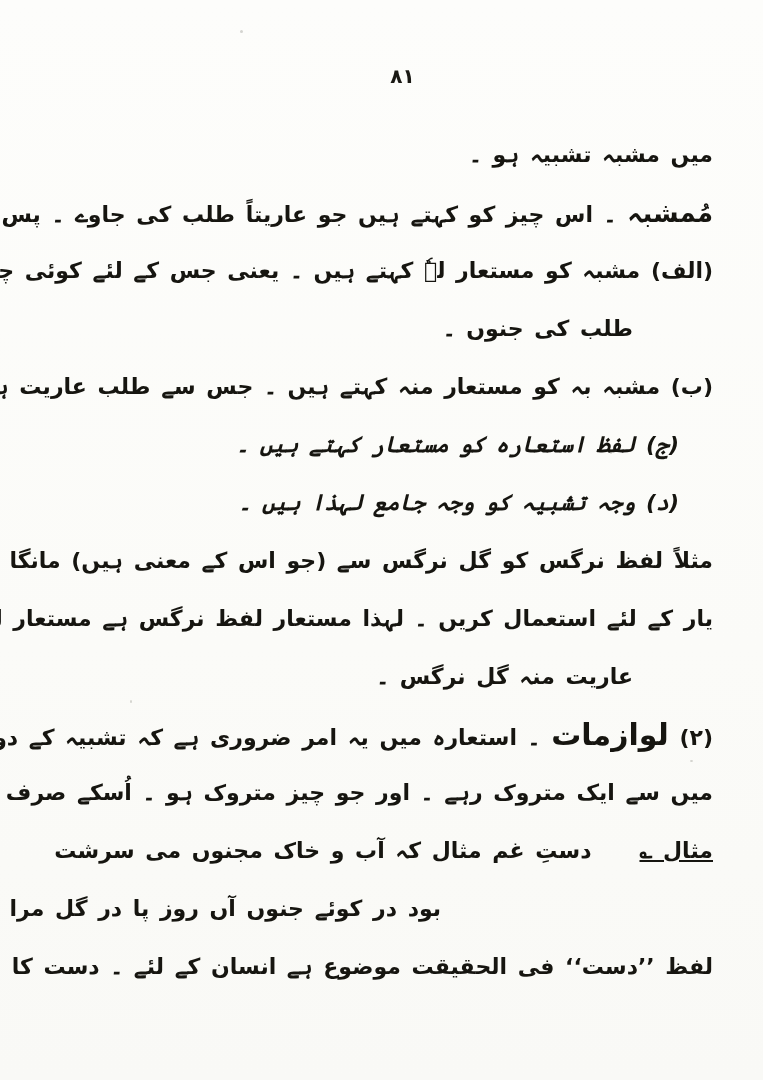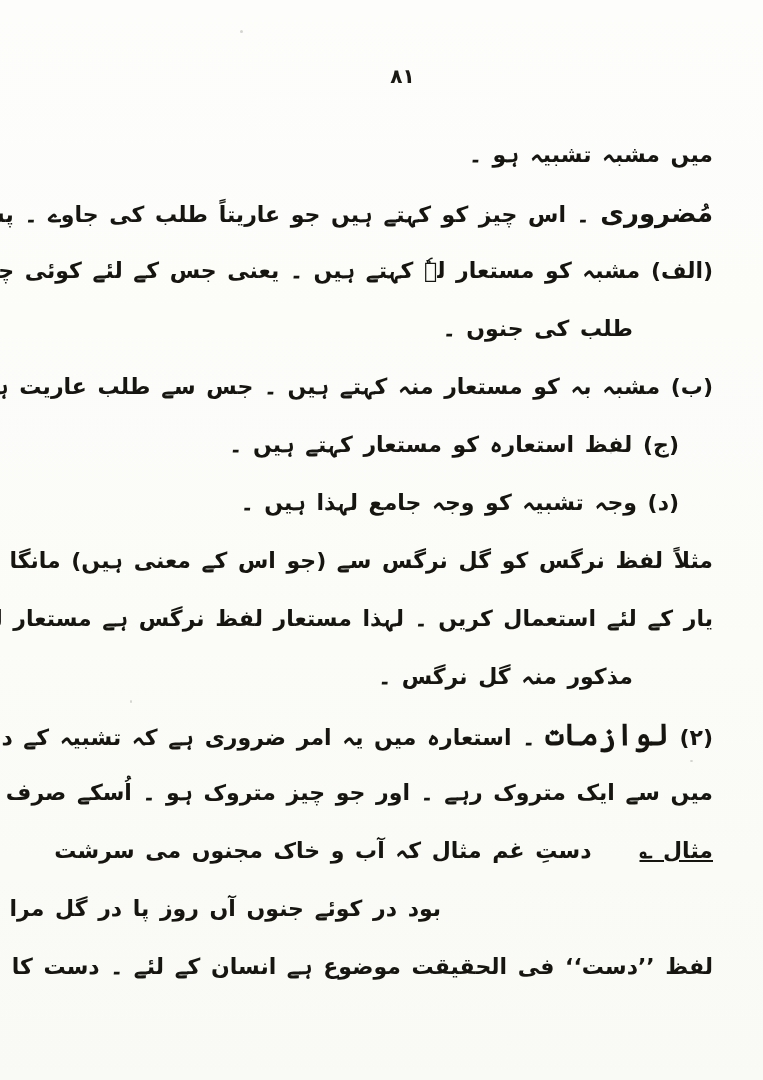--- a/index.html
+++ b/index.html
@@ -38,28 +38,27 @@
     height: 58px;
     white-space: nowrap;
     text-align: right;
     word-spacing: 3px;
     color: #161510;
   }
   .lead-word {
     font-size: 26px;
     font-weight: 800;
   }
-  .indent-sm { padding-right: 34px; }
+  .indent-sm { padding-right: 34px; font-style: italic; }
   .indent-md { padding-right: 80px; }
   .hemistich-2 { padding-right: 272px; }
   .section-keyword {
     font-size: 30px;
     font-weight: 900;
     letter-spacing: 0.5px;
-    font-family: Liberation Serif, serif;
   }
   .verse-line {
     display: flex;
     align-items: baseline;
     gap: 48px;
   }
   .verse-label { font-weight: 800; text-decoration: underline; }
   
   .speck {
     position: absolute;
@@ -70,37 +69,37 @@
 </style>
 </head>
 <body>
 
 <div class="page">
 
   <div class="page-number">۸۱</div>
 
   <div class="line">میں مشبہ تشبیہ ہو ۔</div>
 
-  <div class="line"><span class="lead-word">مُضروری</span><span> ۔ اس چیز کو کہتے ہیں جو عاریتاً طلب کی جاوے ۔ پس ۔</span></div>
+  <div class="line"><span class="lead-word">مُمشبہ</span><span> ۔ اس چیز کو کہتے ہیں جو عاریتاً طلب کی جاوے ۔ پس ۔</span></div>
 
   <div class="line">(الف) مشبہ کو مستعار لہٗ کہتے ہیں ۔ یعنی جس کے لئے کوئی چیز</div>
 
   <div class="line indent-md">طلب کی جنوں ۔</div>
 
   <div class="line">(ب) مشبہ بہ کو مستعار منہ کہتے ہیں ۔ جس سے طلب عاریت ہوئی</div>
 
   <div class="line indent-sm">(ج) لفظ استعارہ کو مستعار کہتے ہیں ۔</div>
 
   <div class="line indent-sm">(د) وجہ تشبیہ کو وجہ جامع لہذا ہیں ۔</div>
 
   <div class="line">مثلاً لفظ نرگس کو گل نرگس سے (جو اس کے معنی ہیں) مانگا گیا ۔ تاکہ چشم</div>
 
   <div class="line">یار کے لئے استعمال کریں ۔ لہذا مستعار لفظ نرگس ہے مستعار لہٗ چشم محبوب</div>
 
-  <div class="line indent-md">مذکور منہ گل نرگس ۔</div>
+  <div class="line indent-md">عاریت منہ گل نرگس ۔</div>
 
   <div class="line"><span>(۲) </span><span class="section-keyword">لوازمات</span><span> ۔ استعارہ میں یہ امر ضروری ہے کہ تشبیہ کے دو طرف</span></div>
 
   <div class="line">میں سے ایک متروک رہے ۔ اور جو چیز متروک ہو ۔ اُسکے صرف لوازم مذکور ہوں</div>
 
   <div class="line verse-line">
     <span class="verse-label">مثال ؎</span>
     <span>دستِ غم مثال کہ آب و خاک مجنوں می سرشت</span>
   </div>
 

